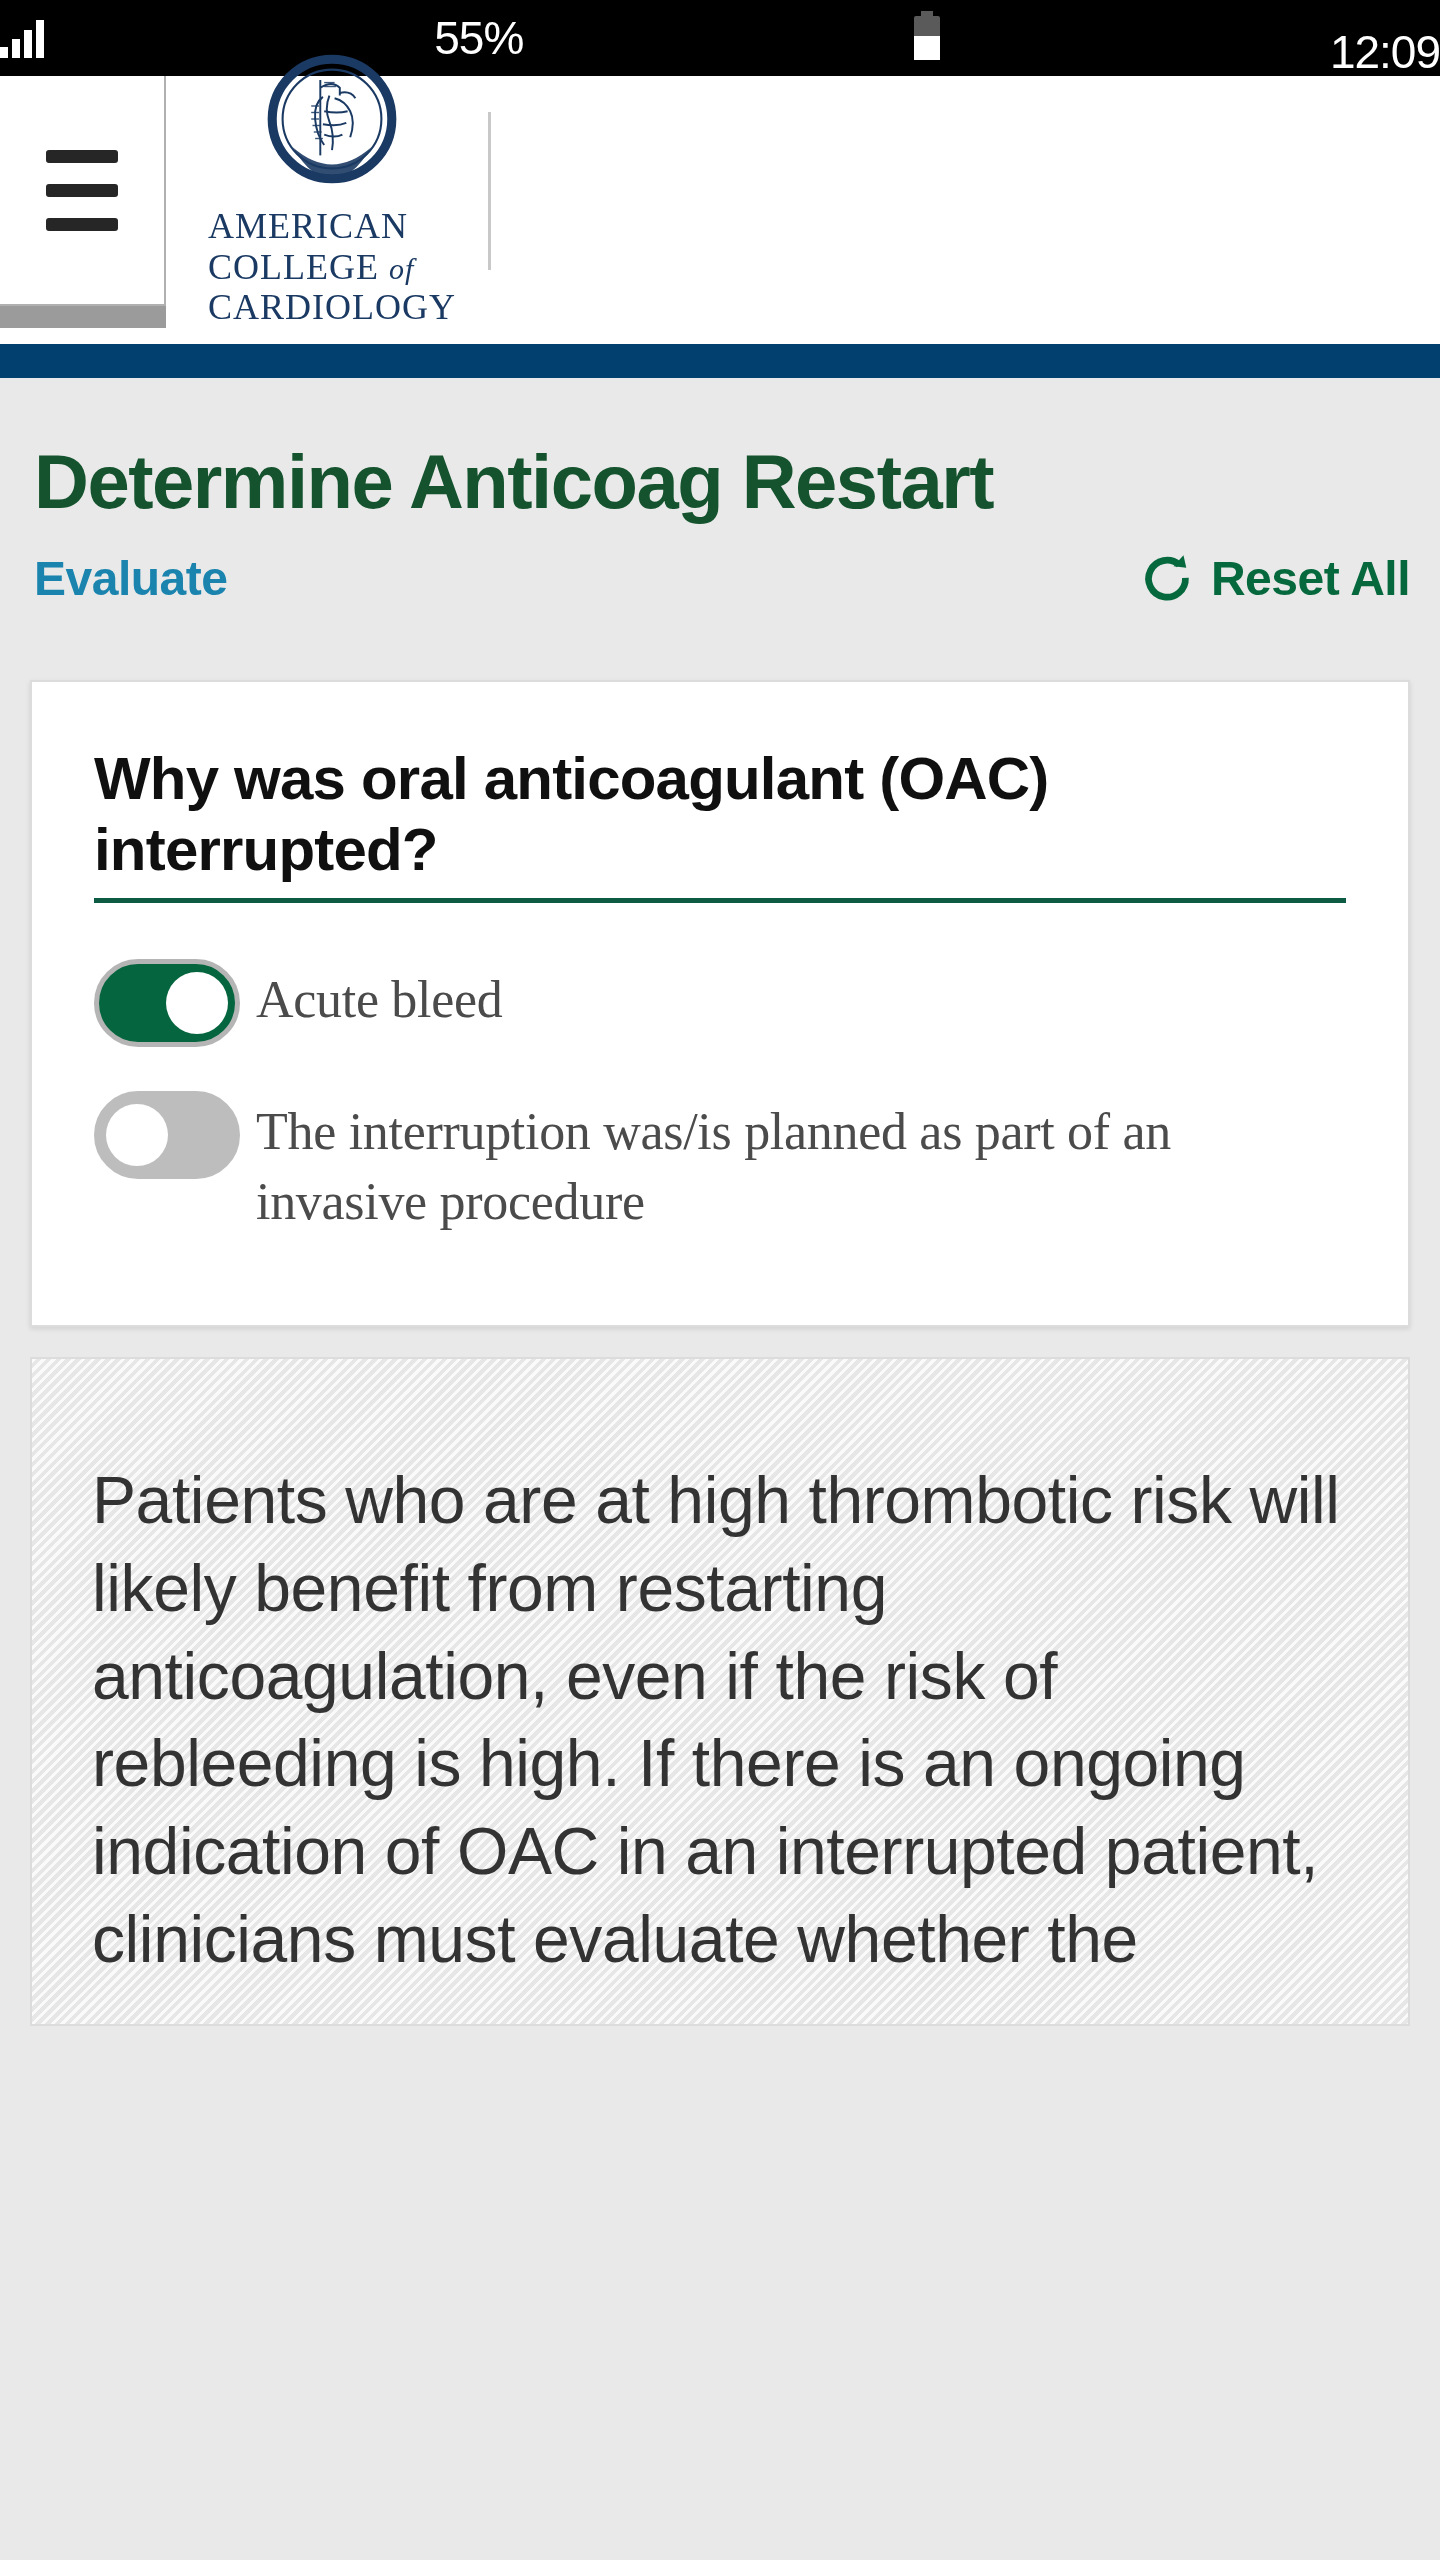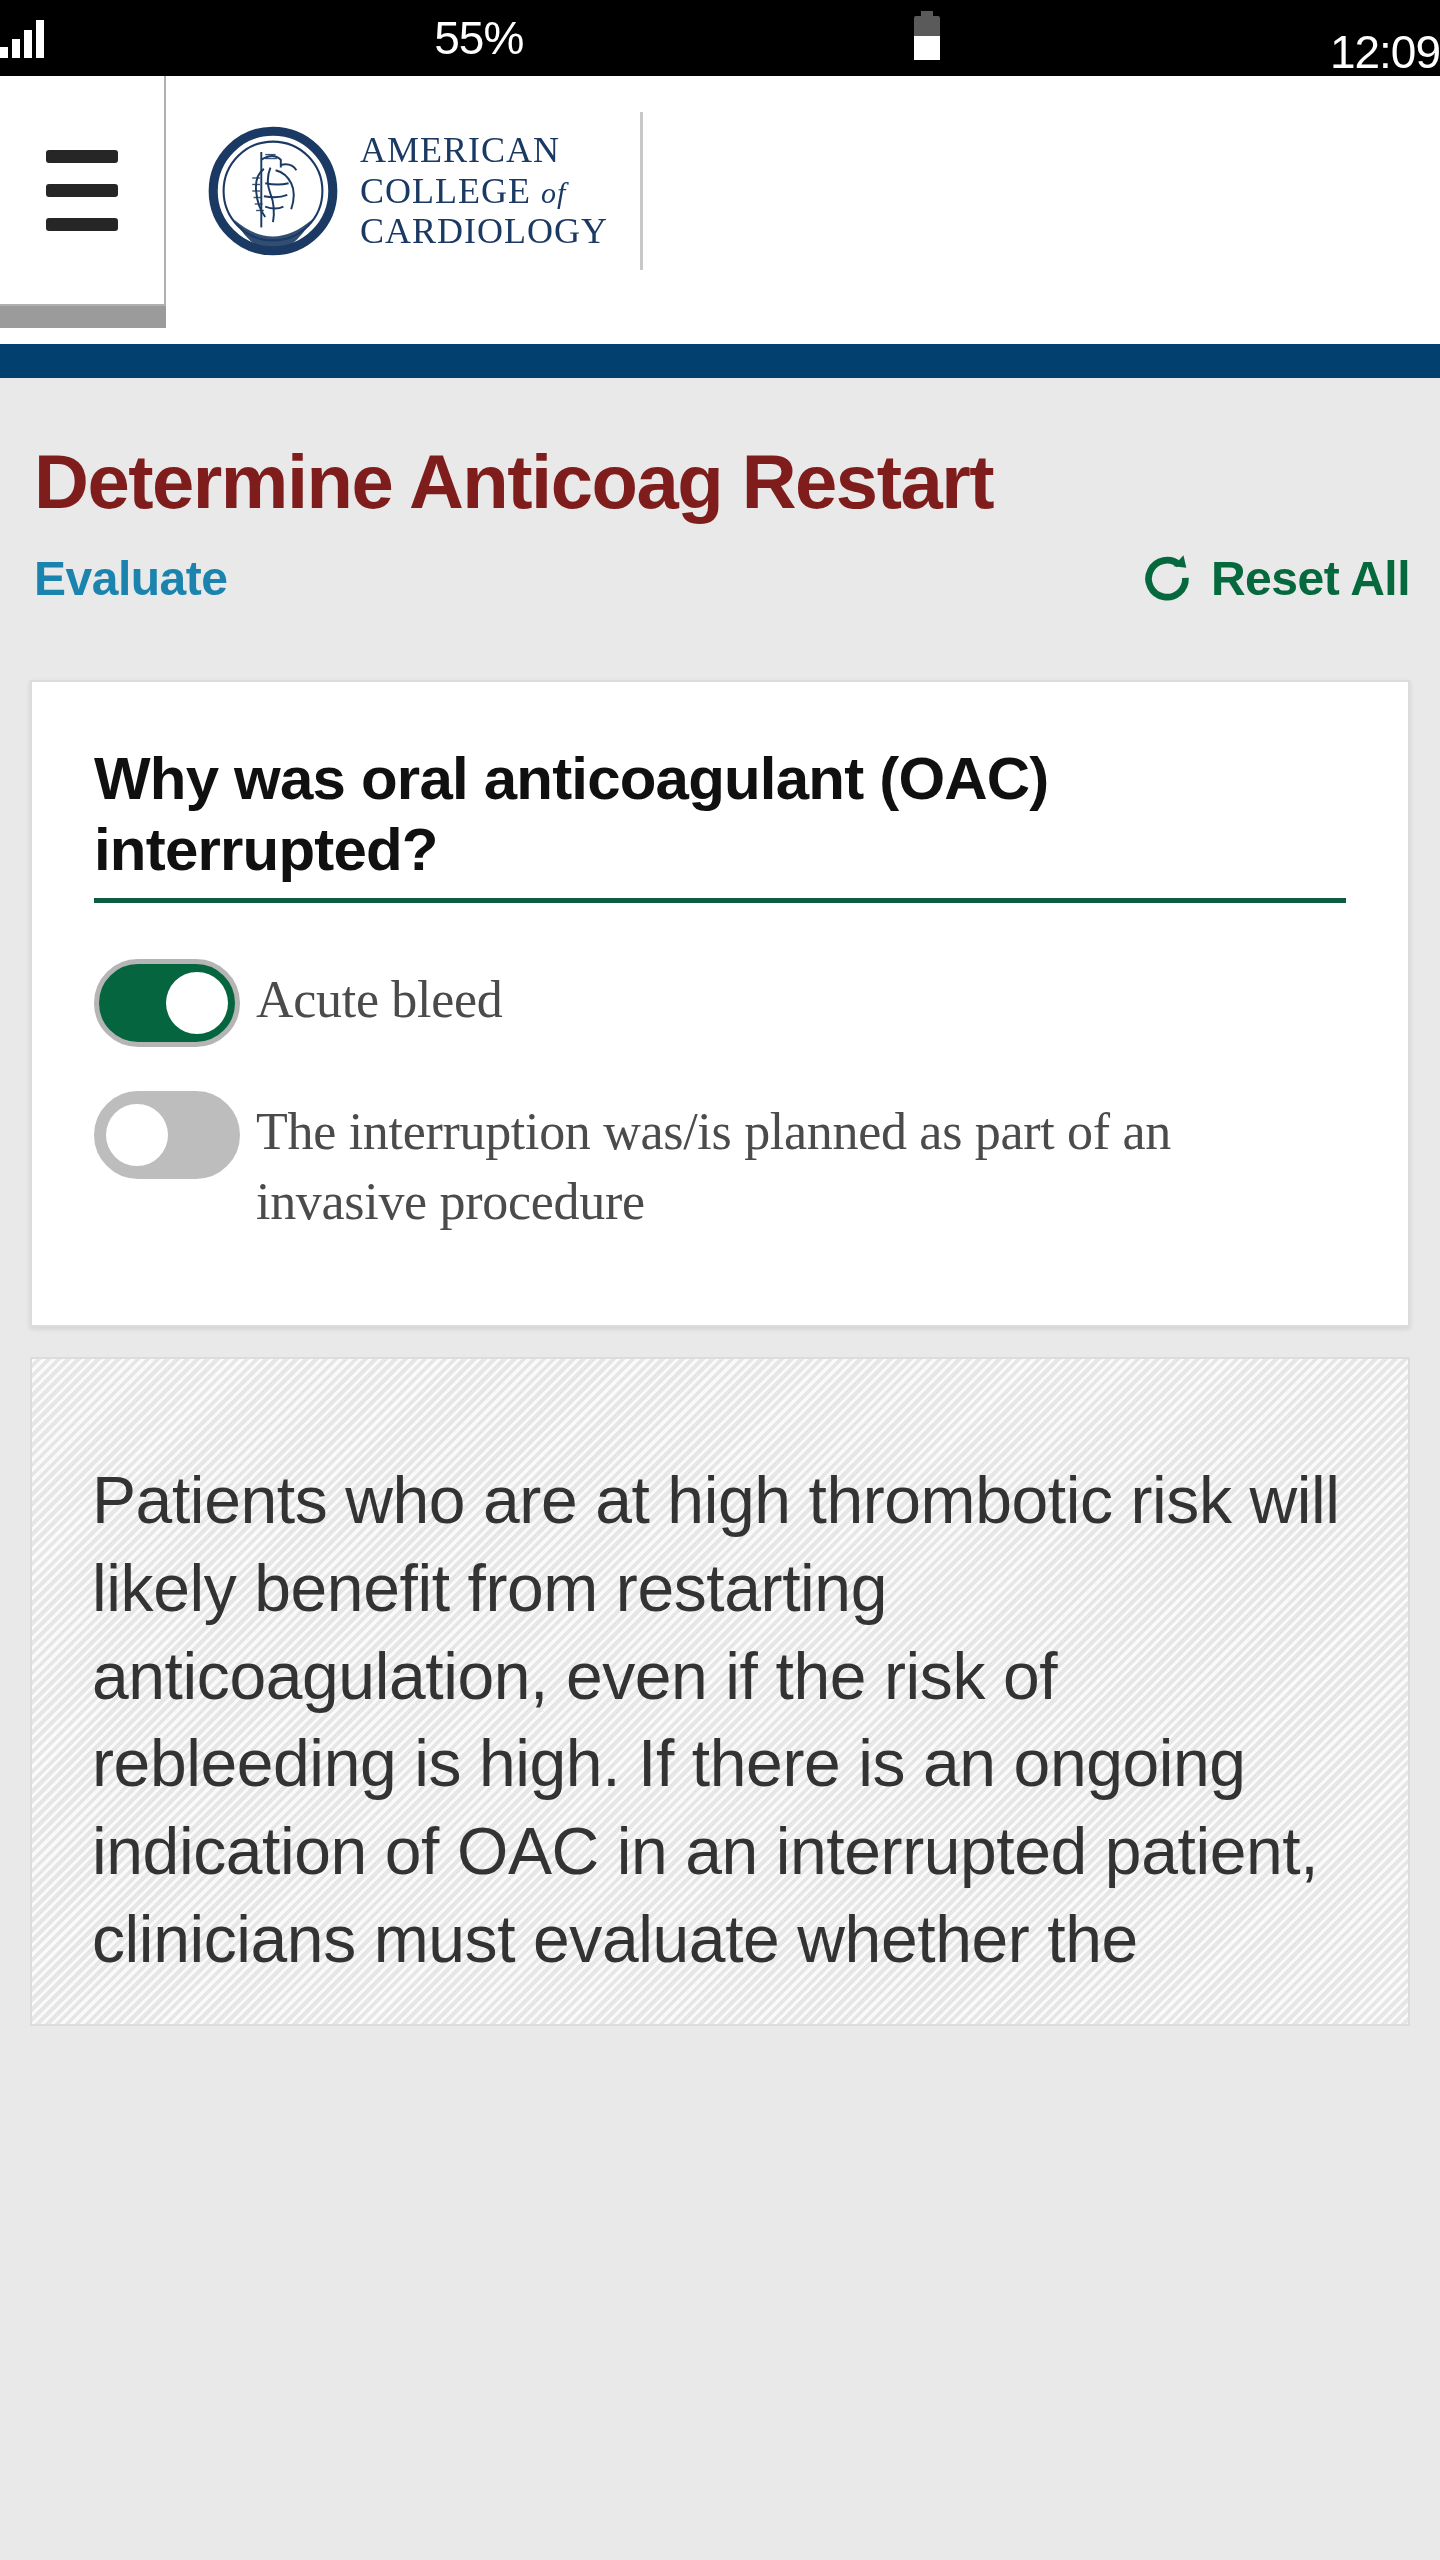--- a/index.html
+++ b/index.html
@@ -91,20 +91,21 @@
     flex: 1;
     display: flex;
     align-items: center;
     height: 230px;
     padding-left: 42px;
   }
   .acc-logo-block {
     display: flex;
     align-items: center;
     gap: 22px;
+    flex-direction: column;
   }
   .acc-seal { width: 130px; height: 130px; flex: 0 0 130px; }
   .acc-wordmark {
     color: #1b3a63;
     font-family: "Liberation Serif", serif;
     line-height: 1.13;
     letter-spacing: 1px;
   }
   .acc-wordmark div { font-size: 36px; white-space: nowrap; }
   .acc-wordmark .w-of { font-style: italic; font-size: 30px; }
@@ -126,21 +127,21 @@
 
   
   .page {
     background: #e9e9e9;
     min-height: 2182px;
     padding: 0;
   }
   .page-title {
     font-size: 76px;
     font-weight: bold;
-    color: #7f1d1d;
+    color: #14532d;
     padding: 60px 34px 0 34px;
     letter-spacing: -1.5px;
   }
   .action-row {
     display: flex;
     align-items: center;
     justify-content: space-between;
     padding: 26px 30px 0 34px;
     gap: 32px;
   }

